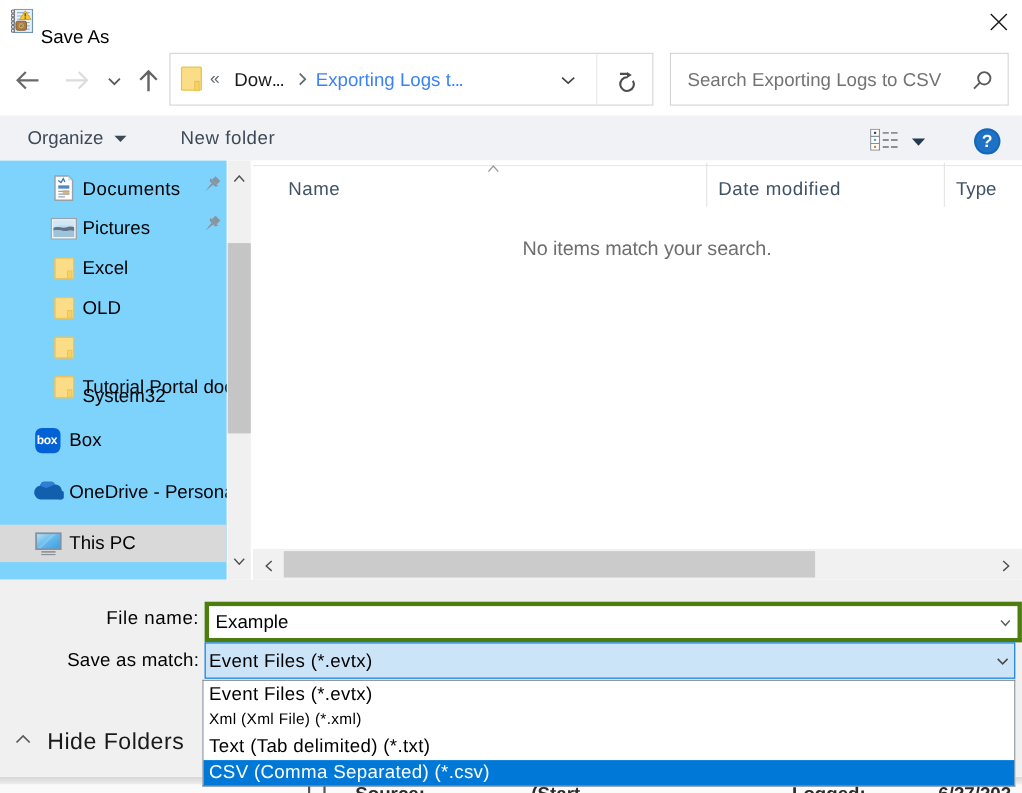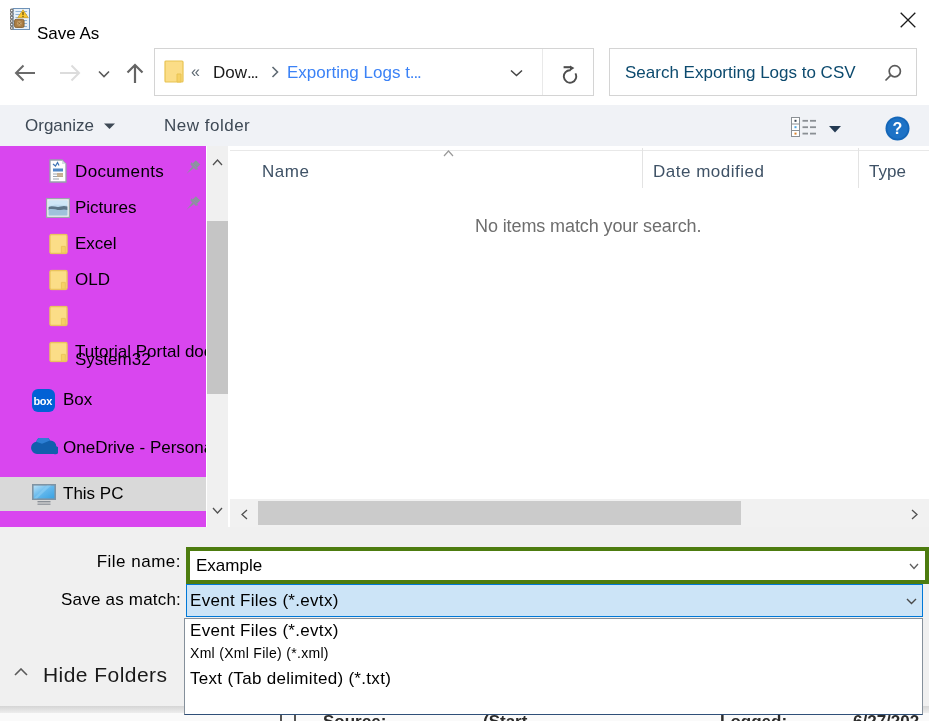--- a/index.html
+++ b/index.html
@@ -105,21 +105,21 @@
         </svg>
         <div class="abs" style="left:387px;top:0;width:1px;height:46px;background:#e9e9e9;"></div>
         <svg class="abs" style="left:406px;top:16px;" width="18" height="19" viewBox="0 0 18 19">
           <path d="M14.4 8.4 A 6.2 6.2 0 1 1 9.5 5.3" stroke="#4d4d4d" stroke-width="1.9" fill="none"></path>
           <path d="M2.6 2.2 H 9.2" stroke="#4d4d4d" stroke-width="2.1" fill="none"></path>
           <path d="M9 0.5 L13.4 3.1 L9 5.9 Z" fill="#4d4d4d"></path>
         </svg>
       </div>
 
       <div class="abs" style="left:609px;top:8px;width:308px;height:48px;background:#fff;border:1px solid #d4d4d4;box-sizing:border-box;">
-        <div class="txt" style="left:15px;top:14px;font-size:17px;color:#0c4a6e;">Search Exporting Logs to CSV</div>
+        <div class="txt" style="left:15px;top:14px;font-size:17px;color:#737373;">Search Exporting Logs to CSV</div>
         <svg class="abs" style="left:274px;top:15px;" width="18" height="18" viewBox="0 0 18 18">
           <circle cx="10.8" cy="7.2" r="5.6" stroke="#5a5a5a" stroke-width="1.7" fill="none"></circle>
           <path d="M6.6 11.4 L1.5 16.5" stroke="#5a5a5a" stroke-width="1.7"></path>
         </svg>
       </div>
     </div>
 
     <div class="abs" id="toolbar" style="left:0;top:105px;width:929px;height:41px;background:#f0f2f6;">
       <div class="txt" style="left:25px;top:11px;font-size:17px;color:#3e4955;">Organize</div>
       <svg class="abs" style="left:103px;top:17px;" width="13" height="8" viewBox="0 0 13 8">
@@ -149,21 +149,21 @@
 
       <svg class="abs" style="left:885px;top:11px;" width="25" height="25" viewBox="0 0 25 25">
         <circle cx="12.5" cy="12.5" r="12" fill="#1466b8"></circle>
         <circle cx="12.5" cy="12.5" r="10.2" fill="#1d72c6"></circle>
         <text x="12.5" y="17.6" font-family="Liberation Sans, sans-serif" font-size="16" font-weight="bold" fill="#fff" text-anchor="middle">?</text>
       </svg>
     </div>
 
     <div class="abs" id="content" style="left:0;top:146px;width:929px;height:381px;background:#fff;">
 
-      <div class="abs" id="sidebar" style="left:0;top:0;width:206px;height:381px;background:#d946ef;overflow:hidden;">
+      <div class="abs" id="sidebar" style="left:0;top:0;width:206px;height:381px;background:#7dd3fc;overflow:hidden;">
         <div class="abs" style="left:0;top:331px;width:206px;height:34px;background:#d9d9d9;"></div>
 
         <svg class="abs" style="left:49px;top:13px;" width="18" height="24" viewBox="0 0 18 24">
           <path d="M1 1 h12 l4 4 v18 h-16 Z" fill="#fdfdfd" stroke="#97a1aa" stroke-width="1.3"></path>
           <path d="M13 1 l4 4 h-4 Z" fill="#d4dce2"></path>
           <path d="M4 5 l2.5 2 l2-3.5 l1.5 3" stroke="#3f74b5" stroke-width="1.2" fill="none"></path>
           <rect x="4" y="9.5" width="10" height="3" fill="#4f87c7"></rect>
           <g stroke="#9aa4ad" stroke-width="1">
             <line x1="4" y1="15" x2="14" y2="15"></line>
               <line x1="4" y1="17.5" x2="14" y2="17.5"></line>
@@ -281,15 +281,18 @@
           <path d="M1 7 L7 1 L13 7" stroke="#5a5a5a" stroke-width="1.6" fill="none"></path>
         </svg>
       <div class="txt" style="left:43px;top:136px;font-size:21px;letter-spacing:0.45px;color:#1a1a1a;">Hide Folders</div>
     </div>
   </div>
 
   <div class="abs" id="ddlist" style="left:184px;top:618px;width:739px;height:97px;background:#fff;border:1px solid #85909b;border-bottom-color:#2f4f78;box-sizing:border-box;">
     <div class="txt" style="left:5px;top:2px;font-size:17px;letter-spacing:0.3px;color:#000;">Event Files (*.evtx)</div>
     <div class="txt" style="left:5px;top:26px;font-size:14px;letter-spacing:0.3px;color:#000;">Xml (Xml File) (*.xml)</div>
     <div class="txt" style="left:5px;top:50px;font-size:17px;letter-spacing:0.3px;color:#000;">Text (Tab delimited) (*.txt)</div>
+    <div class="abs" style="left:0;top:72px;width:737px;height:23px;background:#0078d7;">
+      <div class="txt" style="left:5px;top:1px;font-size:17px;letter-spacing:0.3px;color:#fff;">CSV (Comma Separated) (*.csv)</div>
+    </div>
   </div>
 
 </div>
 
 </body></html>

